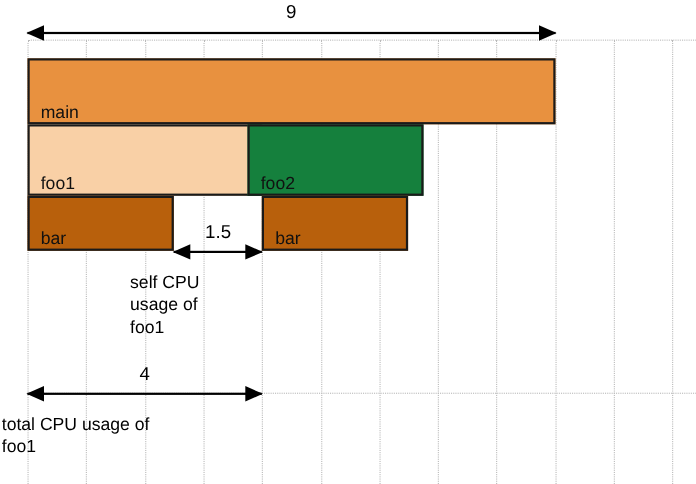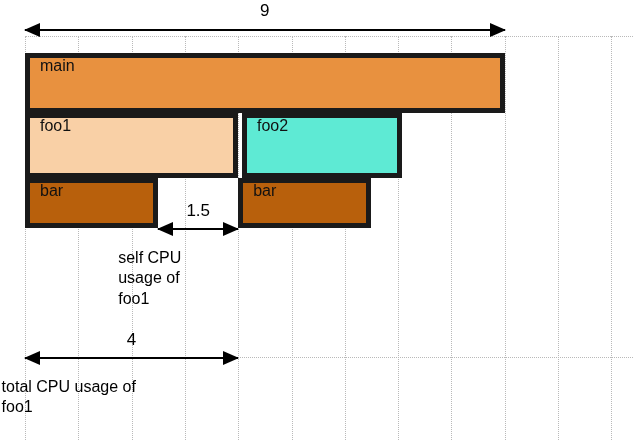--- a/index.html
+++ b/index.html
@@ -21,23 +21,23 @@
   .hgrid{
     position:absolute;
     height:0;
     border-top:1px dotted #b9b9b9;
   }
 
   
   .bar{
     position:absolute;
     box-sizing:border-box;
-    border:5px solid #0f172a;
+    border:2px solid #0f172a;
     display:flex;
-    align-items:flex-start;
+    align-items:flex-end;
   }
   .bar-label{
     padding-left:10px;
     font-size:16px;
     line-height:1;
     color:#111111;
     white-space:nowrap;
     pointer-events:none;
   }
 
@@ -94,21 +94,21 @@
       <div class="hgrid" style="left: 25px; top: 36px; width: 608px; border-top-color: rgb(185, 185, 185);"></div>
       <div class="hgrid" style="left: 25px; top: 357px; width: 608px; border-top-color: rgb(185, 185, 185);"></div>
     </div>
   <div id="frames-layer">
       <div class="bar" style="left: 25px; width: 479.7px; top: 53px; height: 60px; background: rgb(232, 145, 63); border-color: rgb(26, 26, 26);">
         <span class="bar-label">main</span>
       </div>
       <div class="bar" style="left: 25px; width: 213.2px; top: 113px; height: 65px; background: rgb(249, 208, 166); border-color: rgb(26, 26, 26);">
         <span class="bar-label">foo1</span>
       </div>
-      <div class="bar" style="left: 242px; width: 159.9px; top: 113px; height: 65px; background: #5eead4; border-color: rgb(26, 26, 26);">
+      <div class="bar" style="left: 225px; width: 159.9px; top: 113px; height: 65px; background: #15803d; border-color: rgb(26, 26, 26);">
         <span class="bar-label">foo2</span>
       </div>
       <div class="bar" style="left: 25px; width: 133.25px; top: 178px; height: 50px; background: rgb(184, 96, 12); border-color: rgb(26, 26, 26);">
         <span class="bar-label">bar</span>
       </div>
       <div class="bar" style="left: 238.2px; width: 133.25px; top: 178px; height: 50px; background: rgb(184, 96, 12); border-color: rgb(26, 26, 26);">
         <span class="bar-label">bar</span>
       </div>
     </div>
   <div id="measures-layer">

